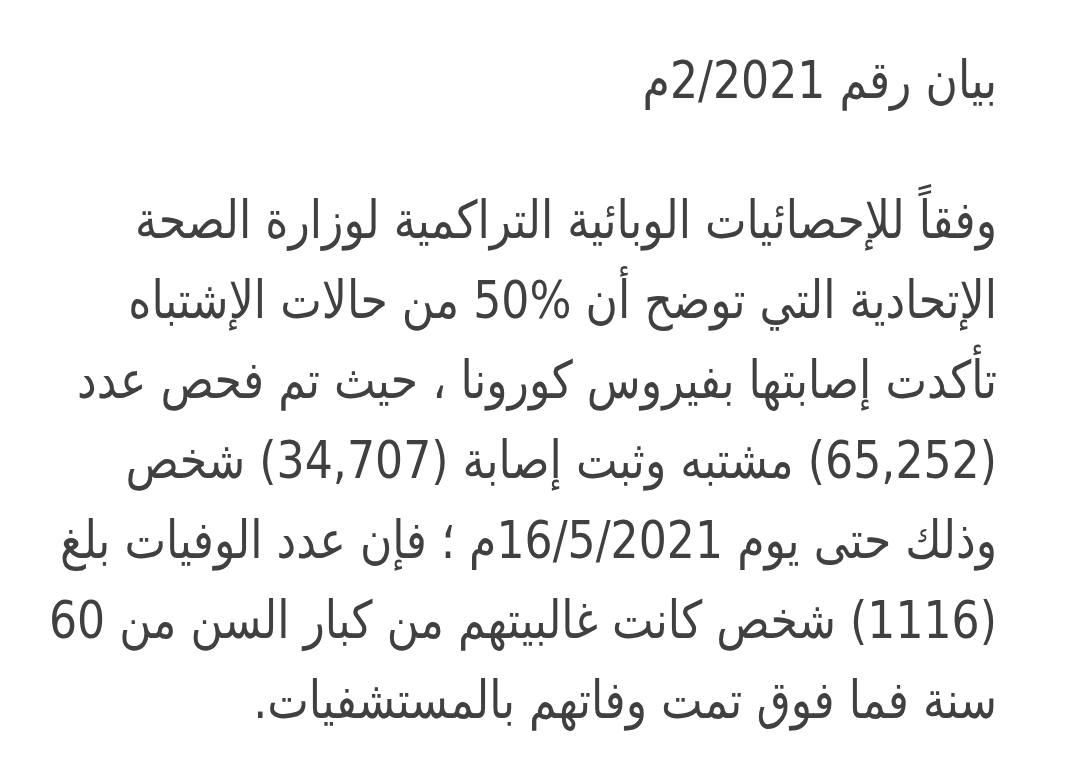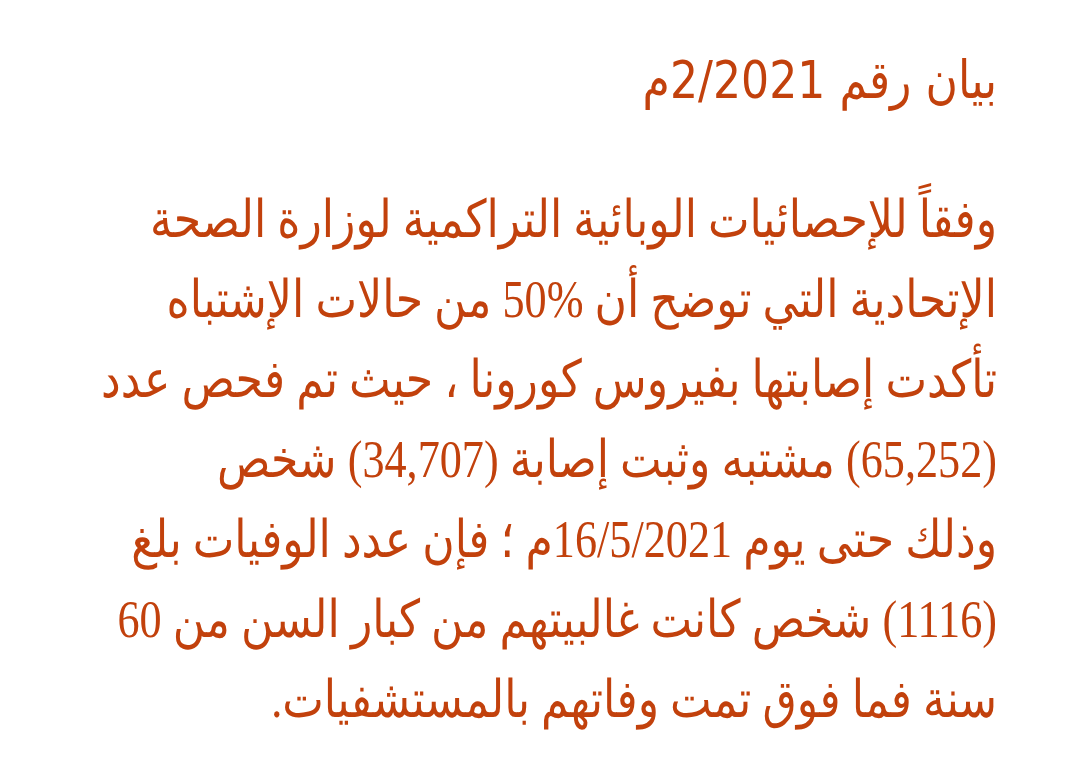--- a/index.html
+++ b/index.html
@@ -7,40 +7,39 @@
     padding: 0;
     background: #ffffff;
   }
   .screen {
     position: relative;
     width: 1052px;
     height: 772px;
     background: #ffffff;
     overflow: hidden;
     font-family: "DejaVu Sans", sans-serif;
-    color: #c2410c;
+    color: #404040;
   }
   .content {
     position: absolute;
     top: 40px;
     right: 55px;
     left: 40px;
     direction: rtl;
   }
   .header-line {
     font-size: 52px;
     line-height: 80px;
     text-align: right;
     white-space: nowrap;
     transform: scaleX(0.85);
     transform-origin: 100% 50%;
   }
   .paragraph {
     margin-top: 60px;
-    font-family: Liberation Serif, serif;
   }
   .line {
     font-size: 52px;
     line-height: 80px;
     text-align: right;
     white-space: nowrap;
     transform: scaleX(0.85);
     transform-origin: 100% 50%;
   }
 </style>

